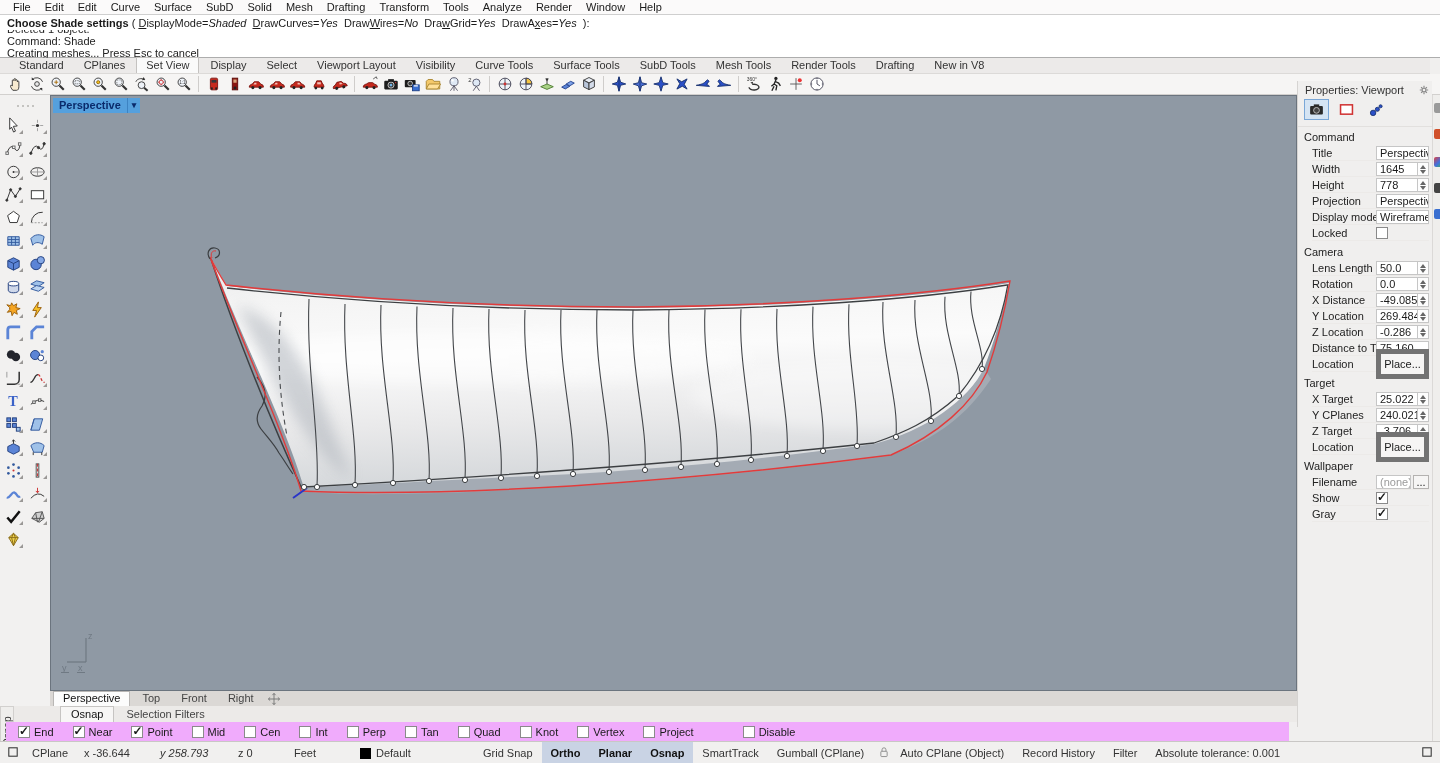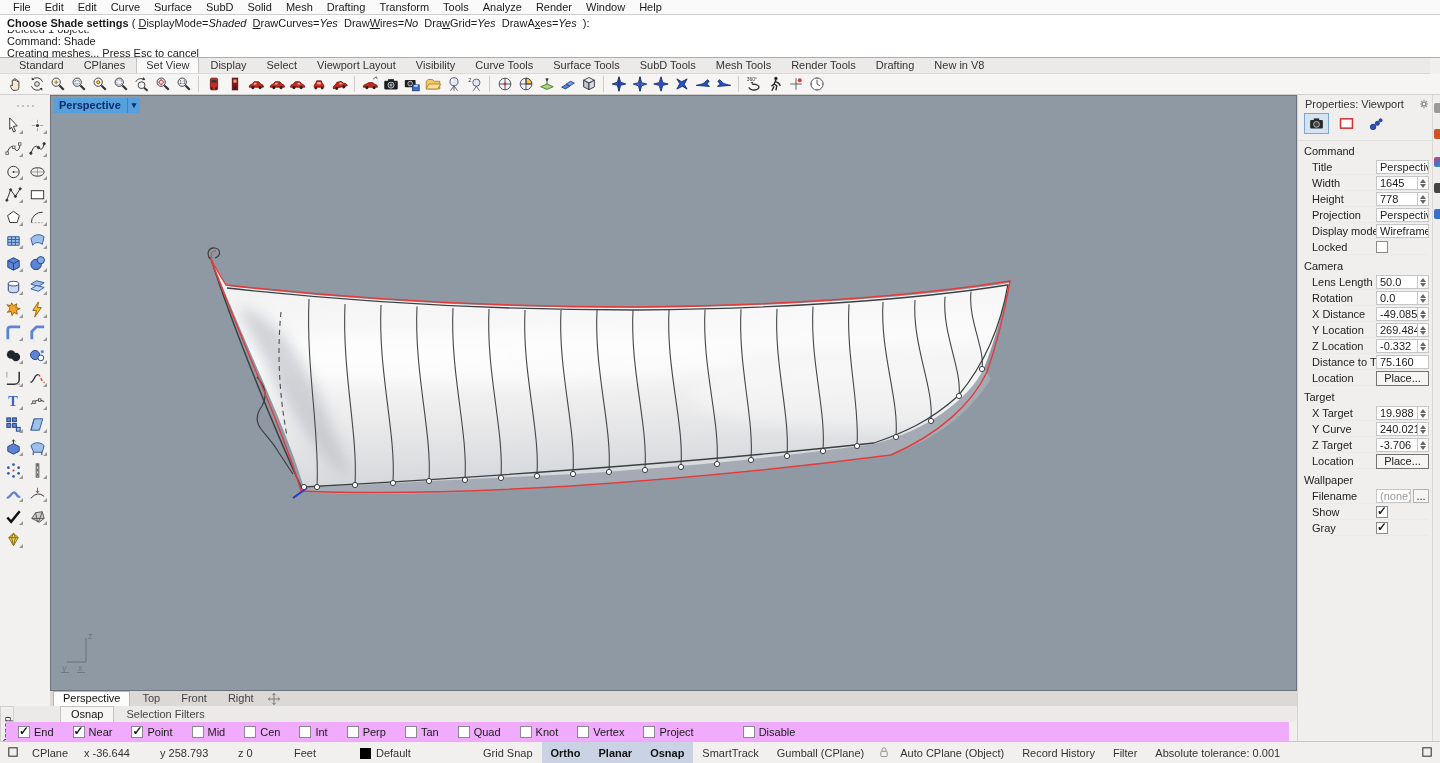--- a/index.html
+++ b/index.html
@@ -54,36 +54,36 @@
 .cb{width:12px;height:12px;background:#fff;border:1px solid #8a8a8a;position:relative;flex:0 0 auto}
 .cb.on::after{content:"\2713";position:absolute;top:-3px;left:0px;font-size:12px;font-weight:bold;color:#1a1a1a}
 
 #statusbar{position:absolute;top:741px;left:0;right:0;height:22px;background:#f1f0ef;border-top:1px solid #c9c7c5;display:flex;align-items:center;color:#333}
 .sitem{padding:0 6px;white-space:nowrap}
 .stog{padding:0 9px;height:22px;display:flex;align-items:center;white-space:nowrap;cursor:pointer}
 .stog.active{background:#c9d3e4;font-weight:bold;color:#111}
 .swatch{display:inline-block;width:11px;height:11px;background:#000;margin-right:5px;vertical-align:-2px}
 #statusbar svg{width:14px;height:14px}
 
-#rpanel{position:absolute;top:95px;left:1297px;width:135px;height:646px;background:#f0efee;border-left:1px solid #d6d4d2;overflow:hidden}
+#rpanel{position:absolute;top:81px;left:1297px;width:135px;height:646px;background:#f0efee;border-left:1px solid #d6d4d2;overflow:hidden}
 #rphead{display:flex;justify-content:space-between;align-items:center;padding:3px 2px 2px 7px;color:#333}
 #rphead svg{width:12px;height:12px}
 #pages{display:flex;gap:5px;padding:1px 0 6px 6px;border-bottom:1px solid #e2e0de}
 .pico{width:25px;height:21px;display:flex;align-items:center;justify-content:center;border:1px solid transparent}
 .pico.sel{background:#d5e4f3;border:1px solid #7aa7d7}
 .pico svg{width:17px;height:17px}
 .sect-title{padding:4px 0 3px 6px;color:#222}
 .prow{display:flex;align-items:center;height:15px;margin:0 3px 1px 14px;border-bottom:1px solid #eceae8}
 .plabel{flex:0 0 64px;white-space:nowrap;overflow:hidden;color:#222}
 .valbox{flex:1;background:#fff;border:1px solid #c6c6c6;height:14px;display:flex;align-items:center;padding:0 3px;white-space:nowrap;overflow:hidden;min-width:0}
 .sp{width:11px;height:14px;border:1px solid #c6c6c6;border-left:none;background:#fdfdfd;display:flex;flex-direction:column;align-items:center;justify-content:center;gap:1px}
 .sp i{display:block;width:0;height:0;border:3px solid transparent}
 .sp i.up{border-bottom:4px solid #666;border-top:none}
 .sp i.dn{border-top:4px solid #666;border-bottom:none}
-.btn{flex:1;border:1px solid #737373;background:#f6f5f4;height:15px;display:flex;align-items:center;justify-content:center;cursor:pointer}
+.btn{flex:1;border:5px solid #737373;background:#f6f5f4;height:30px;display:flex;align-items:center;justify-content:center;cursor:pointer}
 .bsm{flex:0 0 16px;height:14px;border:1px solid #b4b2b0;background:#f6f5f4;margin-left:2px;display:flex;align-items:center;justify-content:center;cursor:pointer}
 .muted{color:#9a9a9a}
 
 #rstrip{position:absolute;top:95px;left:1432px;width:8px;height:646px;background:#efeeec;border-left:1px solid #dbd9d7;overflow:hidden}
 #rstrip i{position:absolute;left:1px;width:10px;height:10px;border-radius:2px}
 </style>
 </head>
 <body>
 
 <div id="menubar">
@@ -934,21 +934,21 @@
       <span>Disable</span>
     </label>
   </div>
 
 <div id="statusbar">
     <span class="sitem" style="width: 26px;"><svg viewBox="0 0 20 20">
         <rect x="4" y="4" width="12" height="12" fill="none" stroke="#333" stroke-width="1.5"></rect>
       </svg></span>
     <span class="sitem" style="width: 52px;">CPlane</span>
     <span class="sitem" style="width: 76px;">x -36.644</span>
-    <span class="sitem" style="width: 78px;">y 258.793</span>
+    <span class="sitem" style="width: 78px; font-style: italic;">y 258.793</span>
     <span class="sitem" style="width: 56px;">z 0</span>
     <span class="sitem" style="width: 66px;">Feet</span>
     <span class="sitem" style="width: 120px;"><span class="swatch"></span>Default</span>
     <span class="stog">Grid Snap</span>
     <span class="stog active">Ortho</span>
     <span class="stog active">Planar</span>
     <span class="stog active">Osnap</span>
     <span class="stog">SmartTrack</span>
     <span class="stog">Gumball (CPlane)</span>
     <span style="margin-left: 4px;"><svg viewBox="0 0 20 20">
@@ -1063,45 +1063,45 @@
       <div class="prow">
         <span class="plabel">Y Location</span>
         <span class="valbox">269.484</span>
         <span class="sp">
           <i class="up"></i>
           <i class="dn"></i>
         </span>
       </div>
       <div class="prow">
         <span class="plabel">Z Location</span>
-        <span class="valbox">-0.332</span>
+        <span class="valbox">-0.286</span>
         <span class="sp">
           <i class="up"></i>
           <i class="dn"></i>
         </span>
       </div>
       <div class="prow">
         <span class="plabel">Distance to Ta</span>
         <span class="valbox">75.160</span>
       </div>
       <div class="prow">
         <span class="plabel">Location</span>
         <span class="btn">Place...</span>
       </div>
       <div class="sect-title">Target</div>
       <div class="prow">
         <span class="plabel">X Target</span>
-        <span class="valbox">19.988</span>
+        <span class="valbox">25.022</span>
         <span class="sp">
           <i class="up"></i>
           <i class="dn"></i>
         </span>
       </div>
       <div class="prow">
-        <span class="plabel">Y Curve</span>
+        <span class="plabel">Y CPlanes</span>
         <span class="valbox">240.021</span>
         <span class="sp">
           <i class="up"></i>
           <i class="dn"></i>
         </span>
       </div>
       <div class="prow">
         <span class="plabel">Z Target</span>
         <span class="valbox">-3.706</span>
         <span class="sp">

